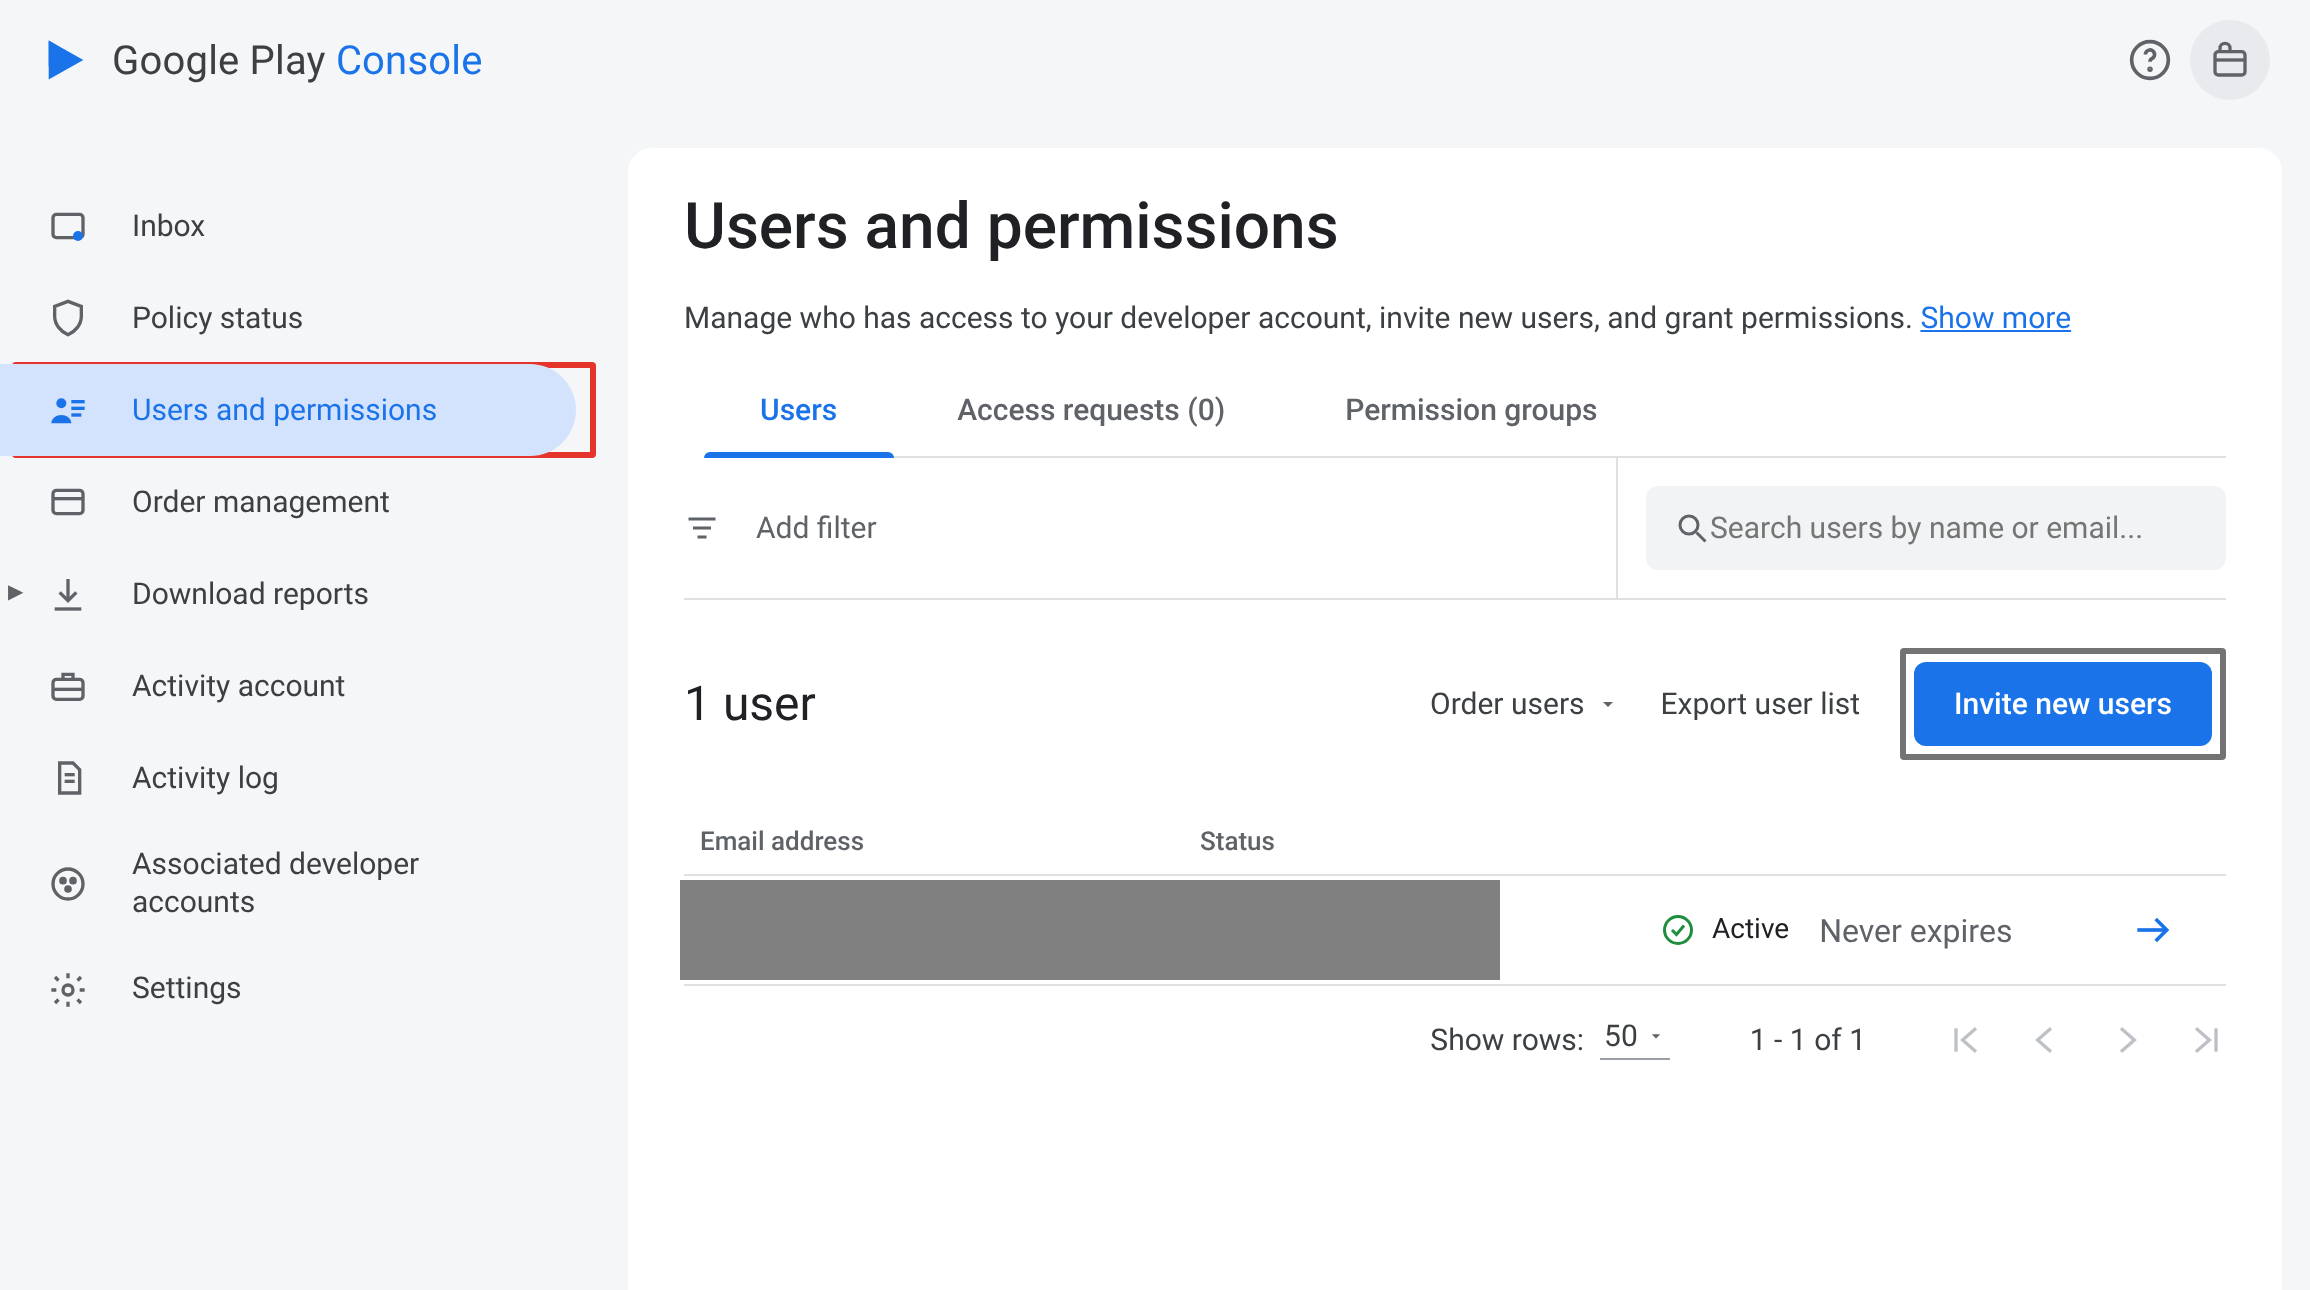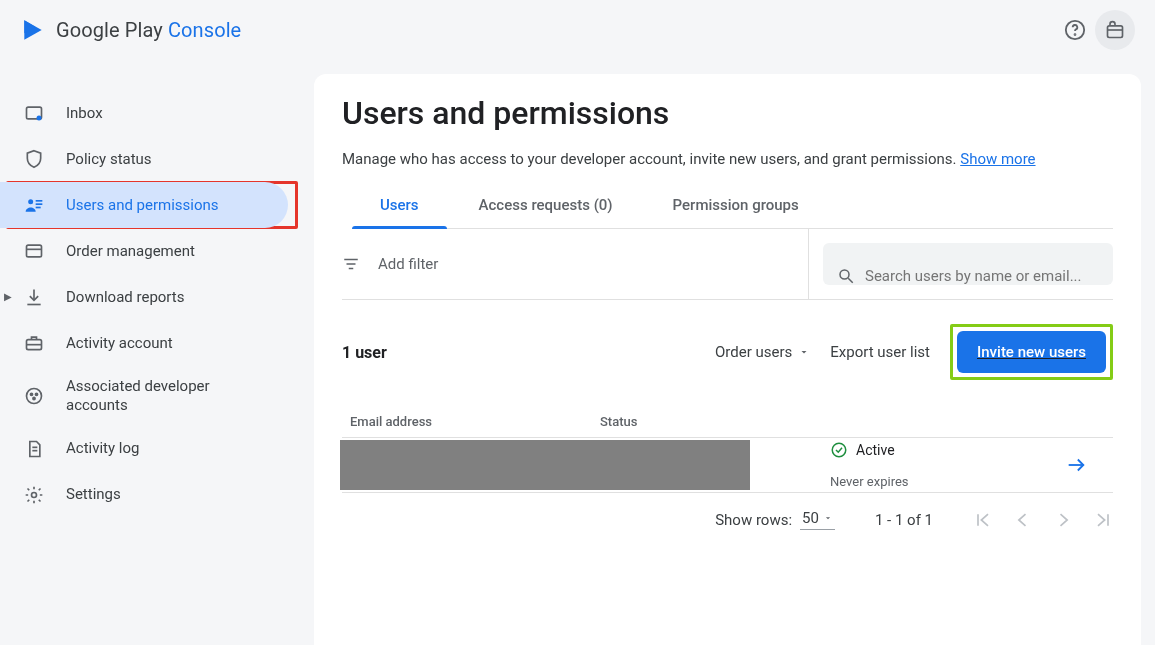--- a/index.html
+++ b/index.html
@@ -36,43 +36,43 @@
   
   .tabs { display: flex; gap: 48px; margin-top: 28px; border-bottom: 1px solid #e0e0e0; margin-left: 32px; }
   .tab { padding: 0 6px 14px 6px; font-size: 15px; color: #5f6368; font-weight: 500; position: relative; }
   .tab.active { color: #1a73e8; }
   .tab.active::after { content: ""; position: absolute; left: -22px; right: -22px; bottom: -1px; height: 3px; background: #1a73e8; border-radius: 3px 3px 0 0; }
 
   
   .filter-row { display: flex; align-items: center; margin-top: 14px; border-bottom: 1px solid #e0e0e0; padding-bottom: 14px; }
   .filter-left { display: flex; align-items: flex-start; gap: 18px; color: #5f6368; font-size: 15px; }
   .divider-v { width: 1px; background: #e0e0e0; align-self: stretch; margin: -14px 14px; }
-  .search-box { flex: 1; margin-left: auto; max-width: 290px; background: #f1f3f4; border-radius: 6px; height: 42px; display: flex; align-items: flex-end; gap: 10px; padding: 0 14px; color: #5f6368; font-size: 15px; }
+  .search-box { flex: 1; margin-left: auto; max-width: 290px; background: #f1f3f4; border-radius: 6px; height: 42px; display: flex; align-items: center; padding: 0 14px; color: #5f6368; font-size: 15px; }
   .search-box input { border: none; background: transparent; outline: none; flex: 1; font-size: 15px; color: #202124; }
 
   
   .section-row { display: flex; align-items: center; margin-top: 24px; gap: 20px; }
-  .section-title { font-size: 16px; font-weight: 700; flex: 1; }
+  .section-title { font-size: 24px; font-weight: 400; flex: 1; }
   .txt-btn { font-size: 15px; color: #3c4043; display: flex; align-items: center; gap: 6px; }
   .primary-btn { background: #1a73e8; color: #fff; border-radius: 6px; padding: 12px 20px; font-size: 15px; font-weight: 500; }
-  .btn-highlight { border: 3px solid #84cc16; border-radius: 2px; padding: 4px; display:inline-flex;text-decoration:underline; }
+  .btn-highlight { border: 3px solid #737373; border-radius: 2px; padding: 4px; display:inline-flex; }
 
   
   .tbl { margin-top: 26px; }
   .tbl-head, .tbl-row { display: flex; align-items: center; }
   .tbl-head { font-size: 13px; color: #5f6368; font-weight: 500; padding: 8px 8px; }
   .col-email { width: 250px; }
   .col-name { width: 240px; }
   .col-status { flex: 1; }
   .col-arrow { width: 40px; text-align: right; }
   .tbl-row { background: #fff; border-top: 1px solid #e0e0e0; border-bottom: 1px solid #e0e0e0; height: 56px; padding: 0 8px; }
   .redact { background: #808080; height: 50px; width: 410px; margin-left: -10px; }
-  .status-cell { display: flex; flex-direction: column; gap: 15px; font-size: 14px; }
+  .status-cell { display: flex; flex-direction: row; gap: 15px; font-size: 14px; }
   .status-line { display: flex; align-items: center; gap: 8px; color: #202124; }
-  .status-sub { color: #5f6368; font-size: 13px; }
+  .status-sub { color: #5f6368; font-size: 16px; }
   .arrow-go { color: #1a73e8; }
 
   
   .pager { display: flex; align-items: center; justify-content: flex-end; gap: 40px; margin-top: 16px; color: #3c4043; font-size: 15px; }
   .pager .rows { display: flex; align-items: center; gap: 8px; }
   .pager .nav { display: flex; align-items: center; gap: 20px; color: #9aa0a6; }
   .pager .nav span { display:inline-flex; }
 
   svg { display: block; }
 </style>
@@ -181,38 +181,38 @@
             <path d="M9 8V5h6v3"></path>
             <path d="M3 14h18"></path>
           </svg>
       </span>
       <span>Activity account</span>
     </div>
 
     <div class="side-item">
       <span class="icon">
         <svg width="20" height="20" viewBox="0 0 24 24" fill="none" stroke="currentColor" stroke-width="2">
+            <path d="M7 3h8l4 4v14H7z"></path>
+            <line x1="10" y1="10" x2="16" y2="10"></line>
+            <line x1="10" y1="14" x2="16" y2="14"></line>
+          </svg>
+      </span>
+      <span>Activity log</span>
+    </div>
+
+    <div class="side-item">
+      <span class="icon">
+        <svg width="20" height="20" viewBox="0 0 24 24" fill="none" stroke="currentColor" stroke-width="2">
             <circle cx="12" cy="12" r="9"></circle>
             <circle cx="9" cy="10" r="1.3" fill="currentColor"></circle>
             <circle cx="15" cy="10" r="1.3" fill="currentColor"></circle>
             <circle cx="12" cy="15" r="1.3" fill="currentColor"></circle>
           </svg>
       </span>
       <span>Associated developer accounts</span>
-    </div>
-
-    <div class="side-item">
-      <span class="icon">
-        <svg width="20" height="20" viewBox="0 0 24 24" fill="none" stroke="currentColor" stroke-width="2">
-            <path d="M7 3h8l4 4v14H7z"></path>
-            <line x1="10" y1="10" x2="16" y2="10"></line>
-            <line x1="10" y1="14" x2="16" y2="14"></line>
-          </svg>
-      </span>
-      <span>Activity log</span>
     </div>
 
     <div class="side-item">
       <span class="icon">
         <svg width="20" height="20" viewBox="0 0 24 24" fill="none" stroke="currentColor" stroke-width="2">
             <circle cx="12" cy="12" r="3"></circle>
             <path d="M12 2v3M12 19v3M4.2 4.2l2.1 2.1M17.7 17.7l2.1 2.1M2 12h3M19 12h3M4.2 19.8l2.1-2.1M17.7 6.3l2.1-2.1"></path>
           </svg>
       </span>
       <span>Settings</span>

